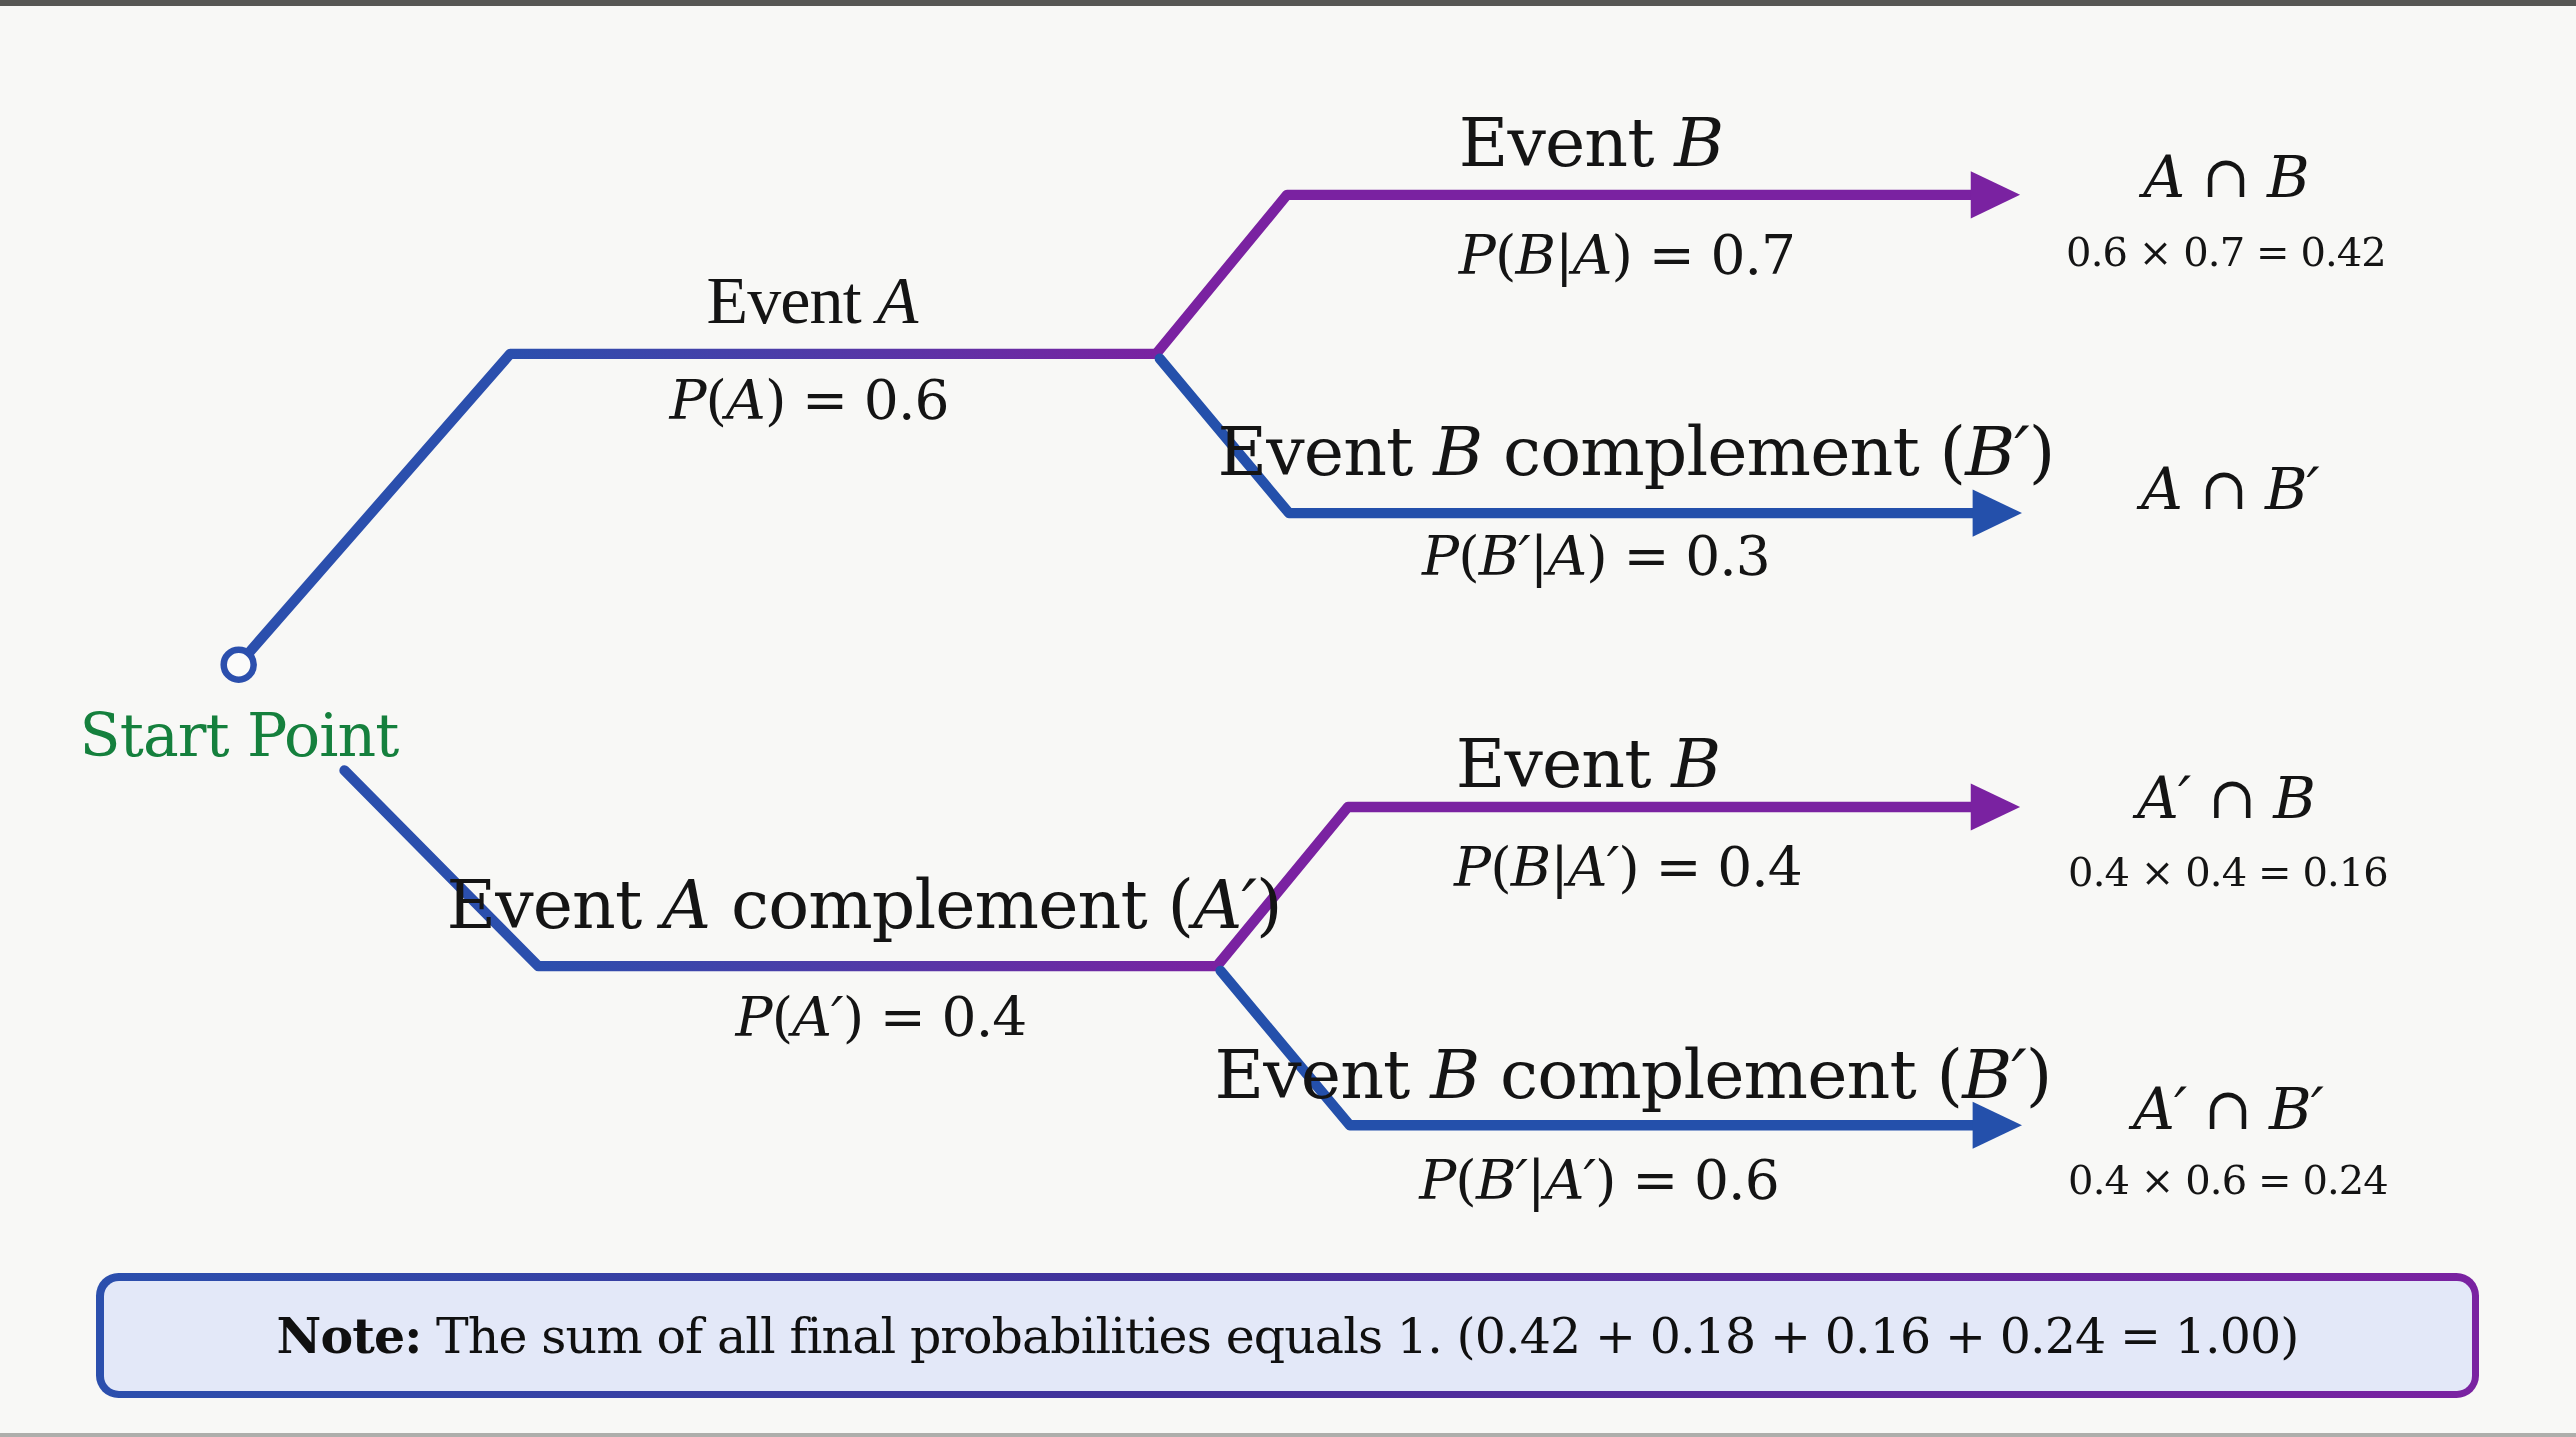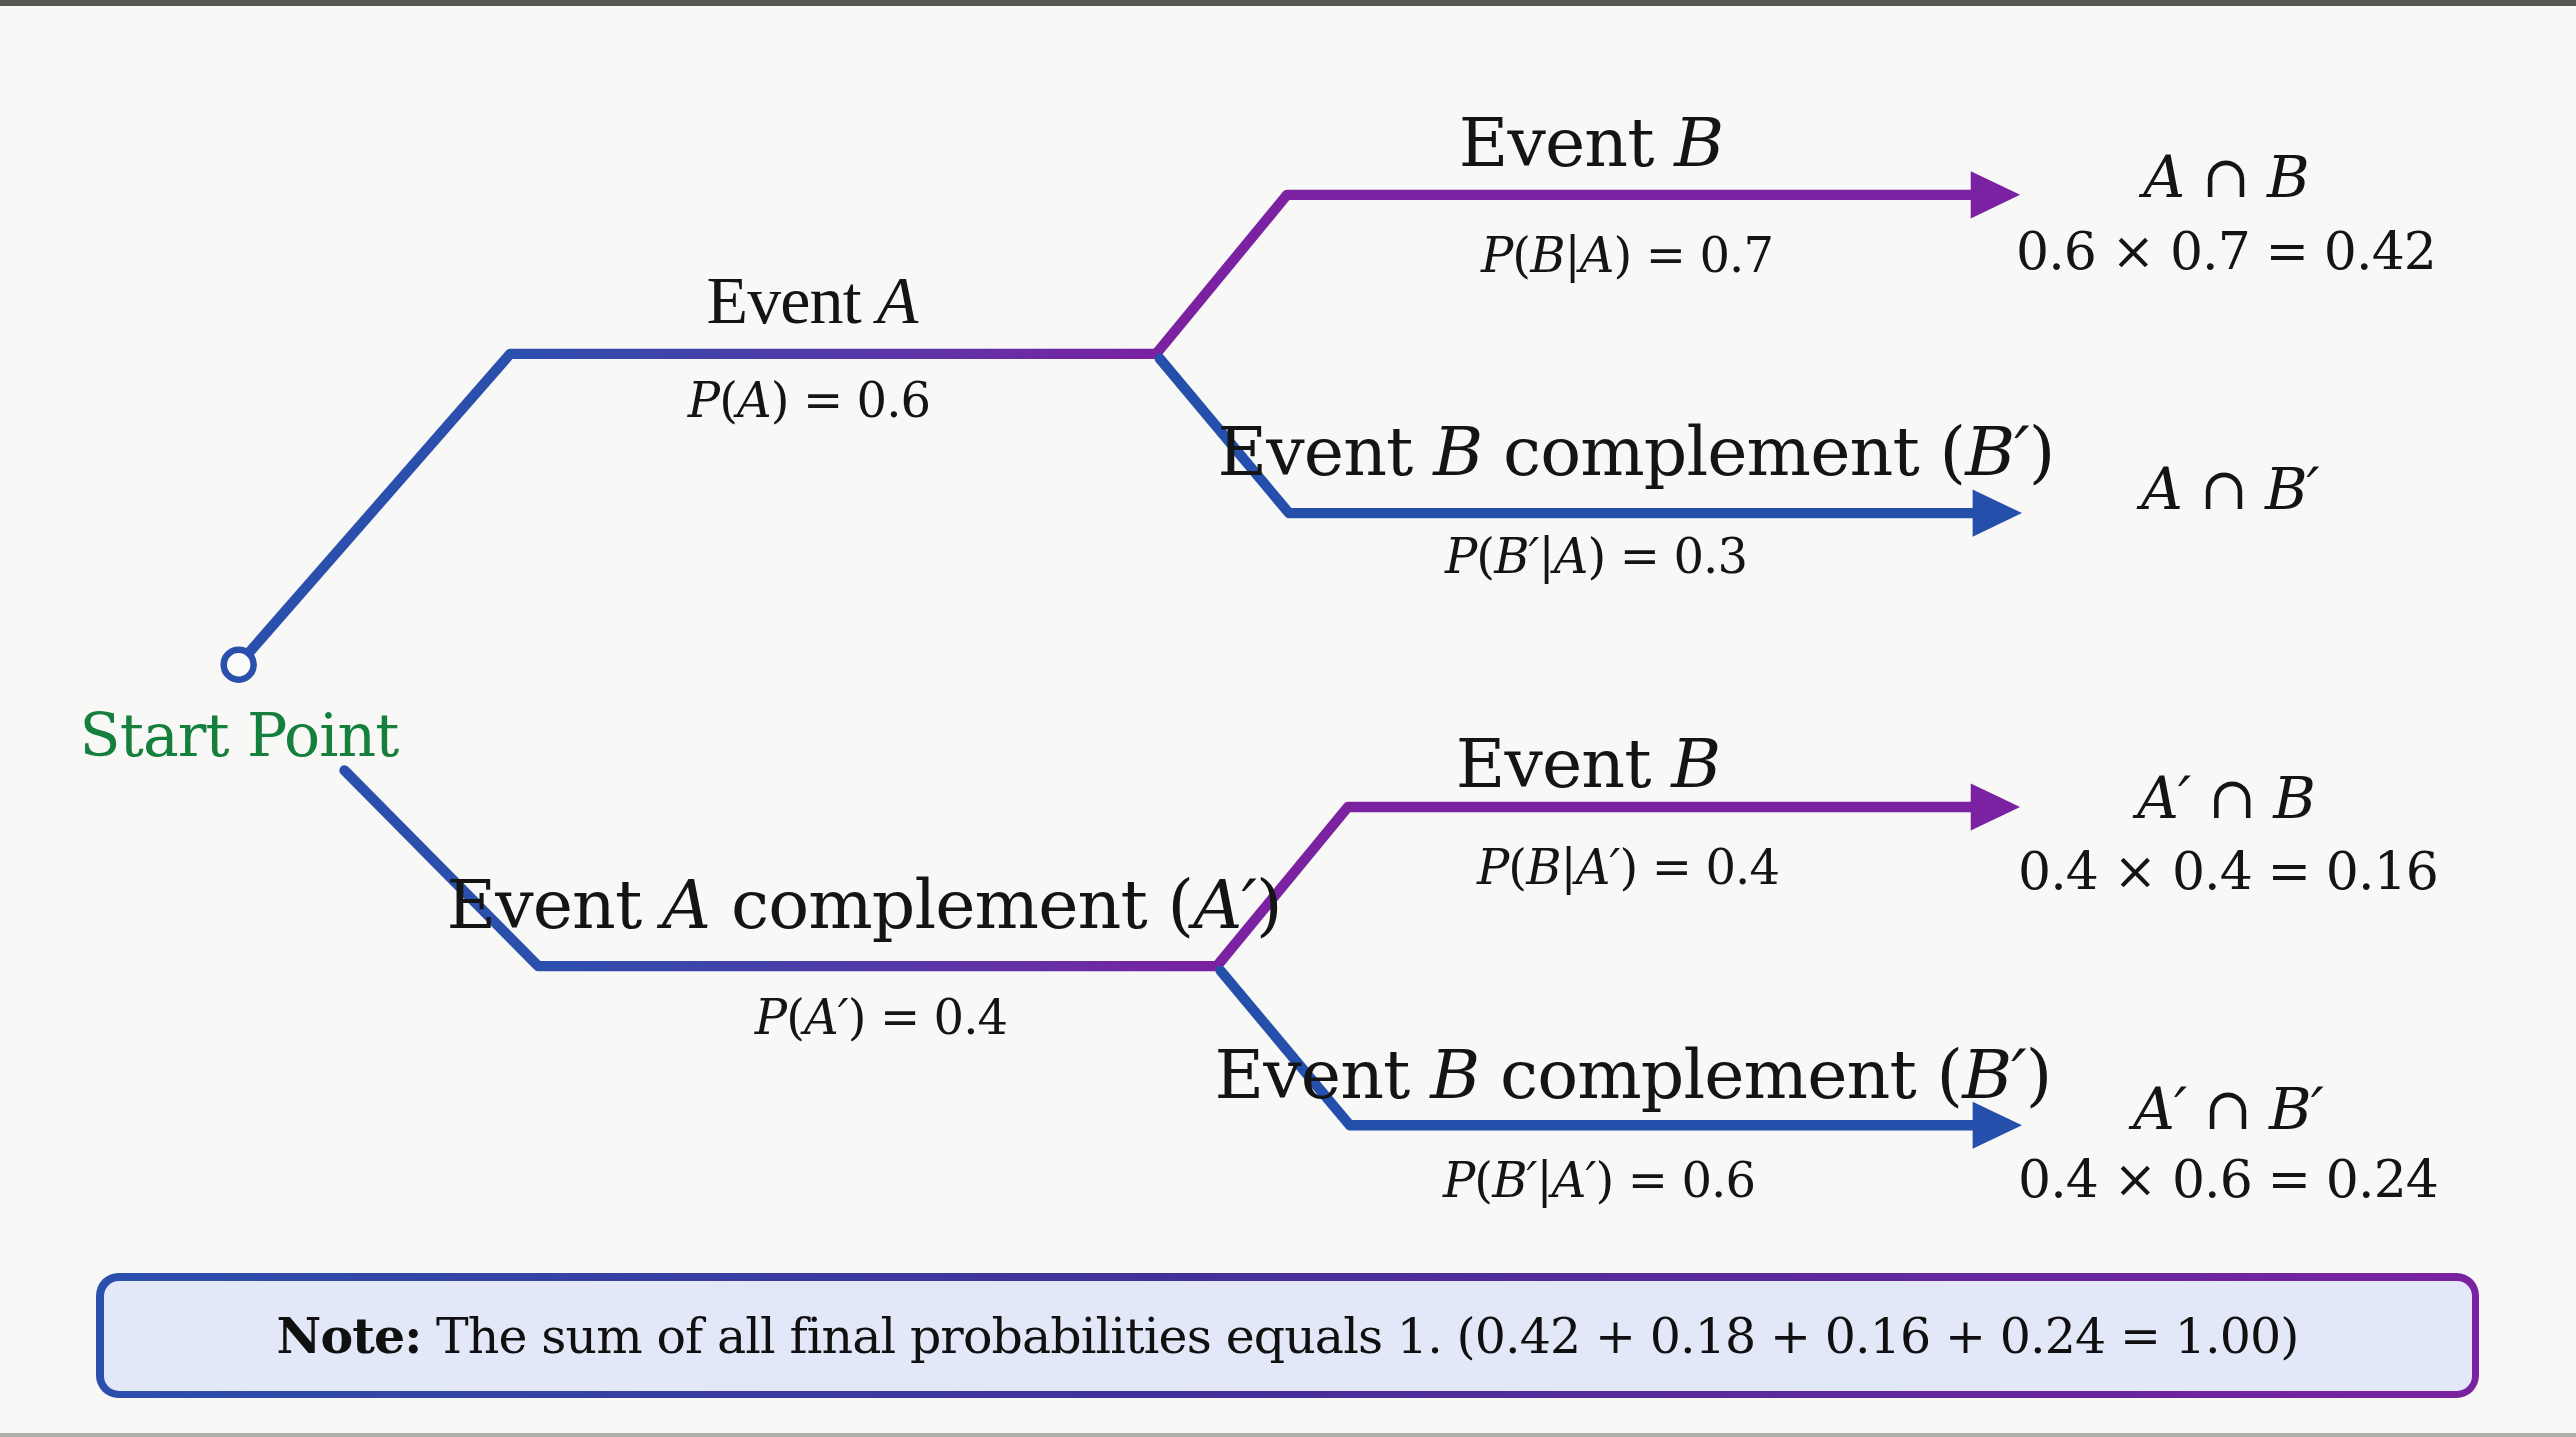--- a/index.html
+++ b/index.html
@@ -22,23 +22,23 @@
     white-space:nowrap;
     text-align:center;
     color:#141414;
     letter-spacing:-0.9px;
     line-height:1.1;
   }
   .mi { font-style:italic; }
   .seg-b { font-weight:bold; }
 
   .f-name  { font-size:68px; }
-  .f-prob  { font-size:48px; }
+  .f-prob  { font-size:55px; }
   .f-out   { font-size:58px; }
-  .f-calc  { font-size:52px; }
+  .f-calc  { font-size:40px; }
 
   #start-label { font-size:60px; color:#15803d; }
 
   
   #a-name   { left:812px;  top:300px;font-family:Liberation Serif, serif; }
   #a-prob   { left:809px;  top:400px; }
   #ac-name  { left:864px;  top:905px; }
   #ac-prob  { left:881px;  top:1017px; }
   #start-label { left:239px; top:735px; }
 

